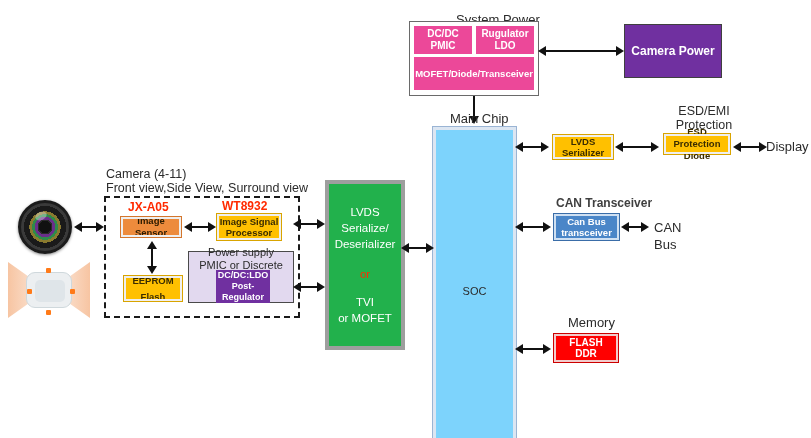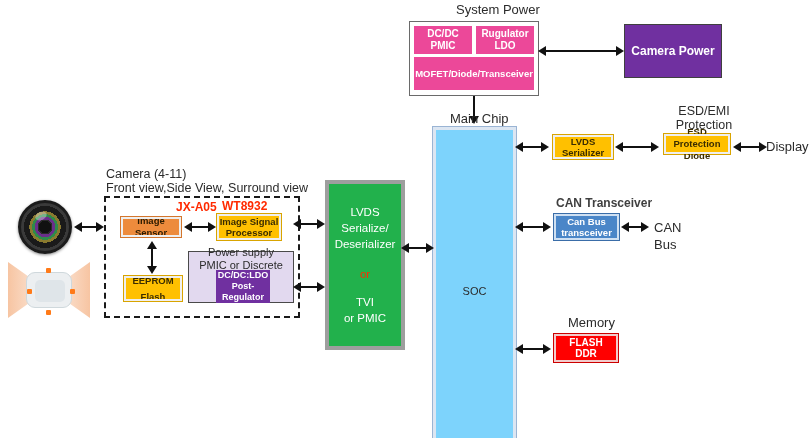--- a/index.html
+++ b/index.html
@@ -95,21 +95,21 @@
      clip-path:polygon(100% 0,0 38%,0 62%,100% 100%);}
   #car-body{left:26px;top:272px;width:46px;height:36px;background:#eceff1;
      border:1px solid #cfd8dc;border-radius:9px;}
   #car-body:after{content:"";position:absolute;left:8px;top:7px;width:30px;height:22px;
      background:#dfe5e9;border-radius:5px;}
   .cam-dot{position:absolute;width:5px;height:5px;background:#ff7a18;border-radius:1px;}
 </style>
 </head>
 <body>
 
-<div class="lbl hdr" style="left:456px;top:3px;">System Power</div>
+<div class="lbl hdr" style="left:456px;top:13px;">System Power</div>
 
 <div class="abs" id="sys-power-outer"></div>
 <div class="box purple" id="dcdc-pmic" style="white-space:pre-line">DC/DC
 PMIC</div>
 <div class="box purple" id="reg-ldo" style="white-space:pre-line">Rugulator
 LDO</div>
 <div class="box purple" id="mosfet">MOFET/Diode/Transceiver</div>
 
 <div class="box" id="battery">Camera Power</div>
 
@@ -123,21 +123,21 @@
 <div class="lbl hdr" style="left:450px;top:112px;">Main Chip</div>
 <div class="box" id="soc">
   <span>SOC</span>
 </div>
 
 <div class="lbl" style="left:106px;top:167px;">Camera (4-11)</div>
 <div class="lbl" style="left:106px;top:181px;">Front view,Side View, Surround view</div>
 
 <div class="abs" id="cam-dash"></div>
 
-<div class="red-part" style="left:128px;top:200px;margin-left:48px;">JX-A05</div>
+<div class="red-part" style="left:128px;top:200px;">JX-A05</div>
 <div class="red-part" style="left:222px;top:199px;">WT8932</div>
 
 <div class="box" id="img-sensor">Image Sensor</div>
 <div class="box" id="isp" style="white-space:pre-line">Image Signal
 Processor</div>
 <div class="box amber" id="eeprom" style="white-space:pre-line">EEPROM
 Flash</div>
 
 <div class="abs" id="psu-outer"></div>
 <div id="psu-text">
@@ -178,21 +178,21 @@
 <div class="cam-dot" style="left:46px;top:310px;"></div>
 <div class="cam-dot" style="left:27px;top:289px;"></div>
 <div class="cam-dot" style="left:70px;top:289px;"></div>
 
 <div class="box" id="lvds-green">
   <div class="l1" style="white-space:pre-line">LVDS
 Serialize/
 Deserializer</div>
   <div class="or">or</div>
   <div class="l2" style="white-space:pre-line">TVI
-or PMIC</div>
+or MOFET</div>
 </div>
 
 <div class="ln h-ln" style="left:409px;top:247px;width:20px;"></div>
 <div class="ah ah-l" style="left:401px;top:243px;"></div>
 <div class="ah ah-r" style="left:426px;top:243px;"></div>
 
 <div class="box amber" id="lvds-ser" style="white-space:pre-line">LVDS
 Serializer</div>
 <div class="lbl" style="left:668px;top:104px;text-align:center;width:72px;">ESD/EMI
 Protection</div>

